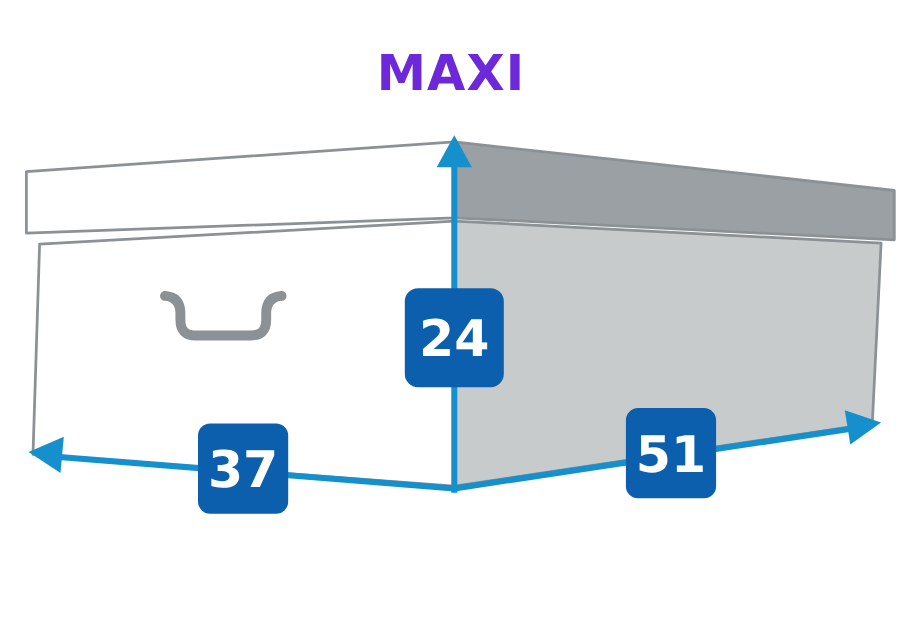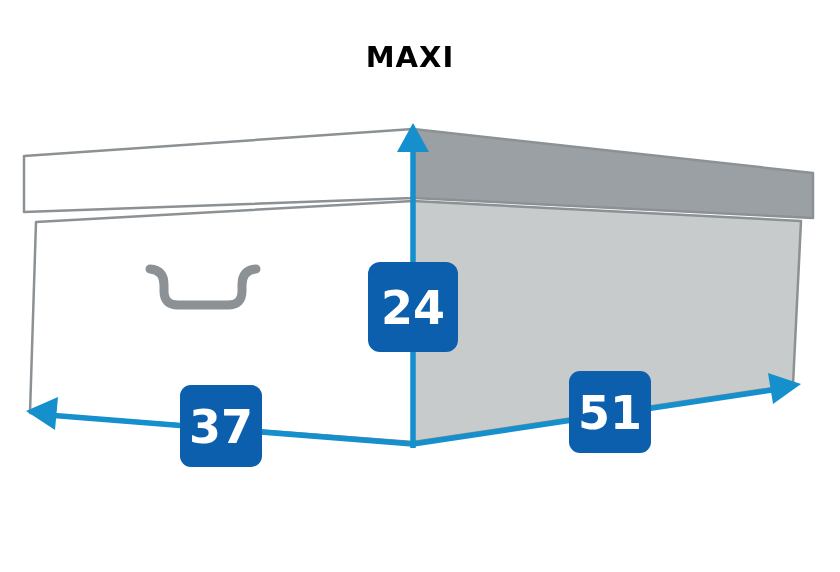--- a/index.html
+++ b/index.html
@@ -14,24 +14,24 @@
     height: 572px;
     background: #ffffff;
     overflow: hidden;
   }
   .diagram-title {
     position: absolute;
     top: 40px;
     left: 0;
     width: 820px;
     text-align: center;
-    font-size: 29px;
+    font-size: 45px;
     font-weight: bold;
     letter-spacing: 1px;
-    color: #000000;
+    color: #6d28d9;
   }
   svg { position: absolute; top: 0; left: 0; }
   .badge-text {
     font-family: "DejaVu Sans", "Liberation Sans", sans-serif;
     font-size: 46px;
     font-weight: bold;
     fill: #ffffff;
   }
 </style>
 </head>

